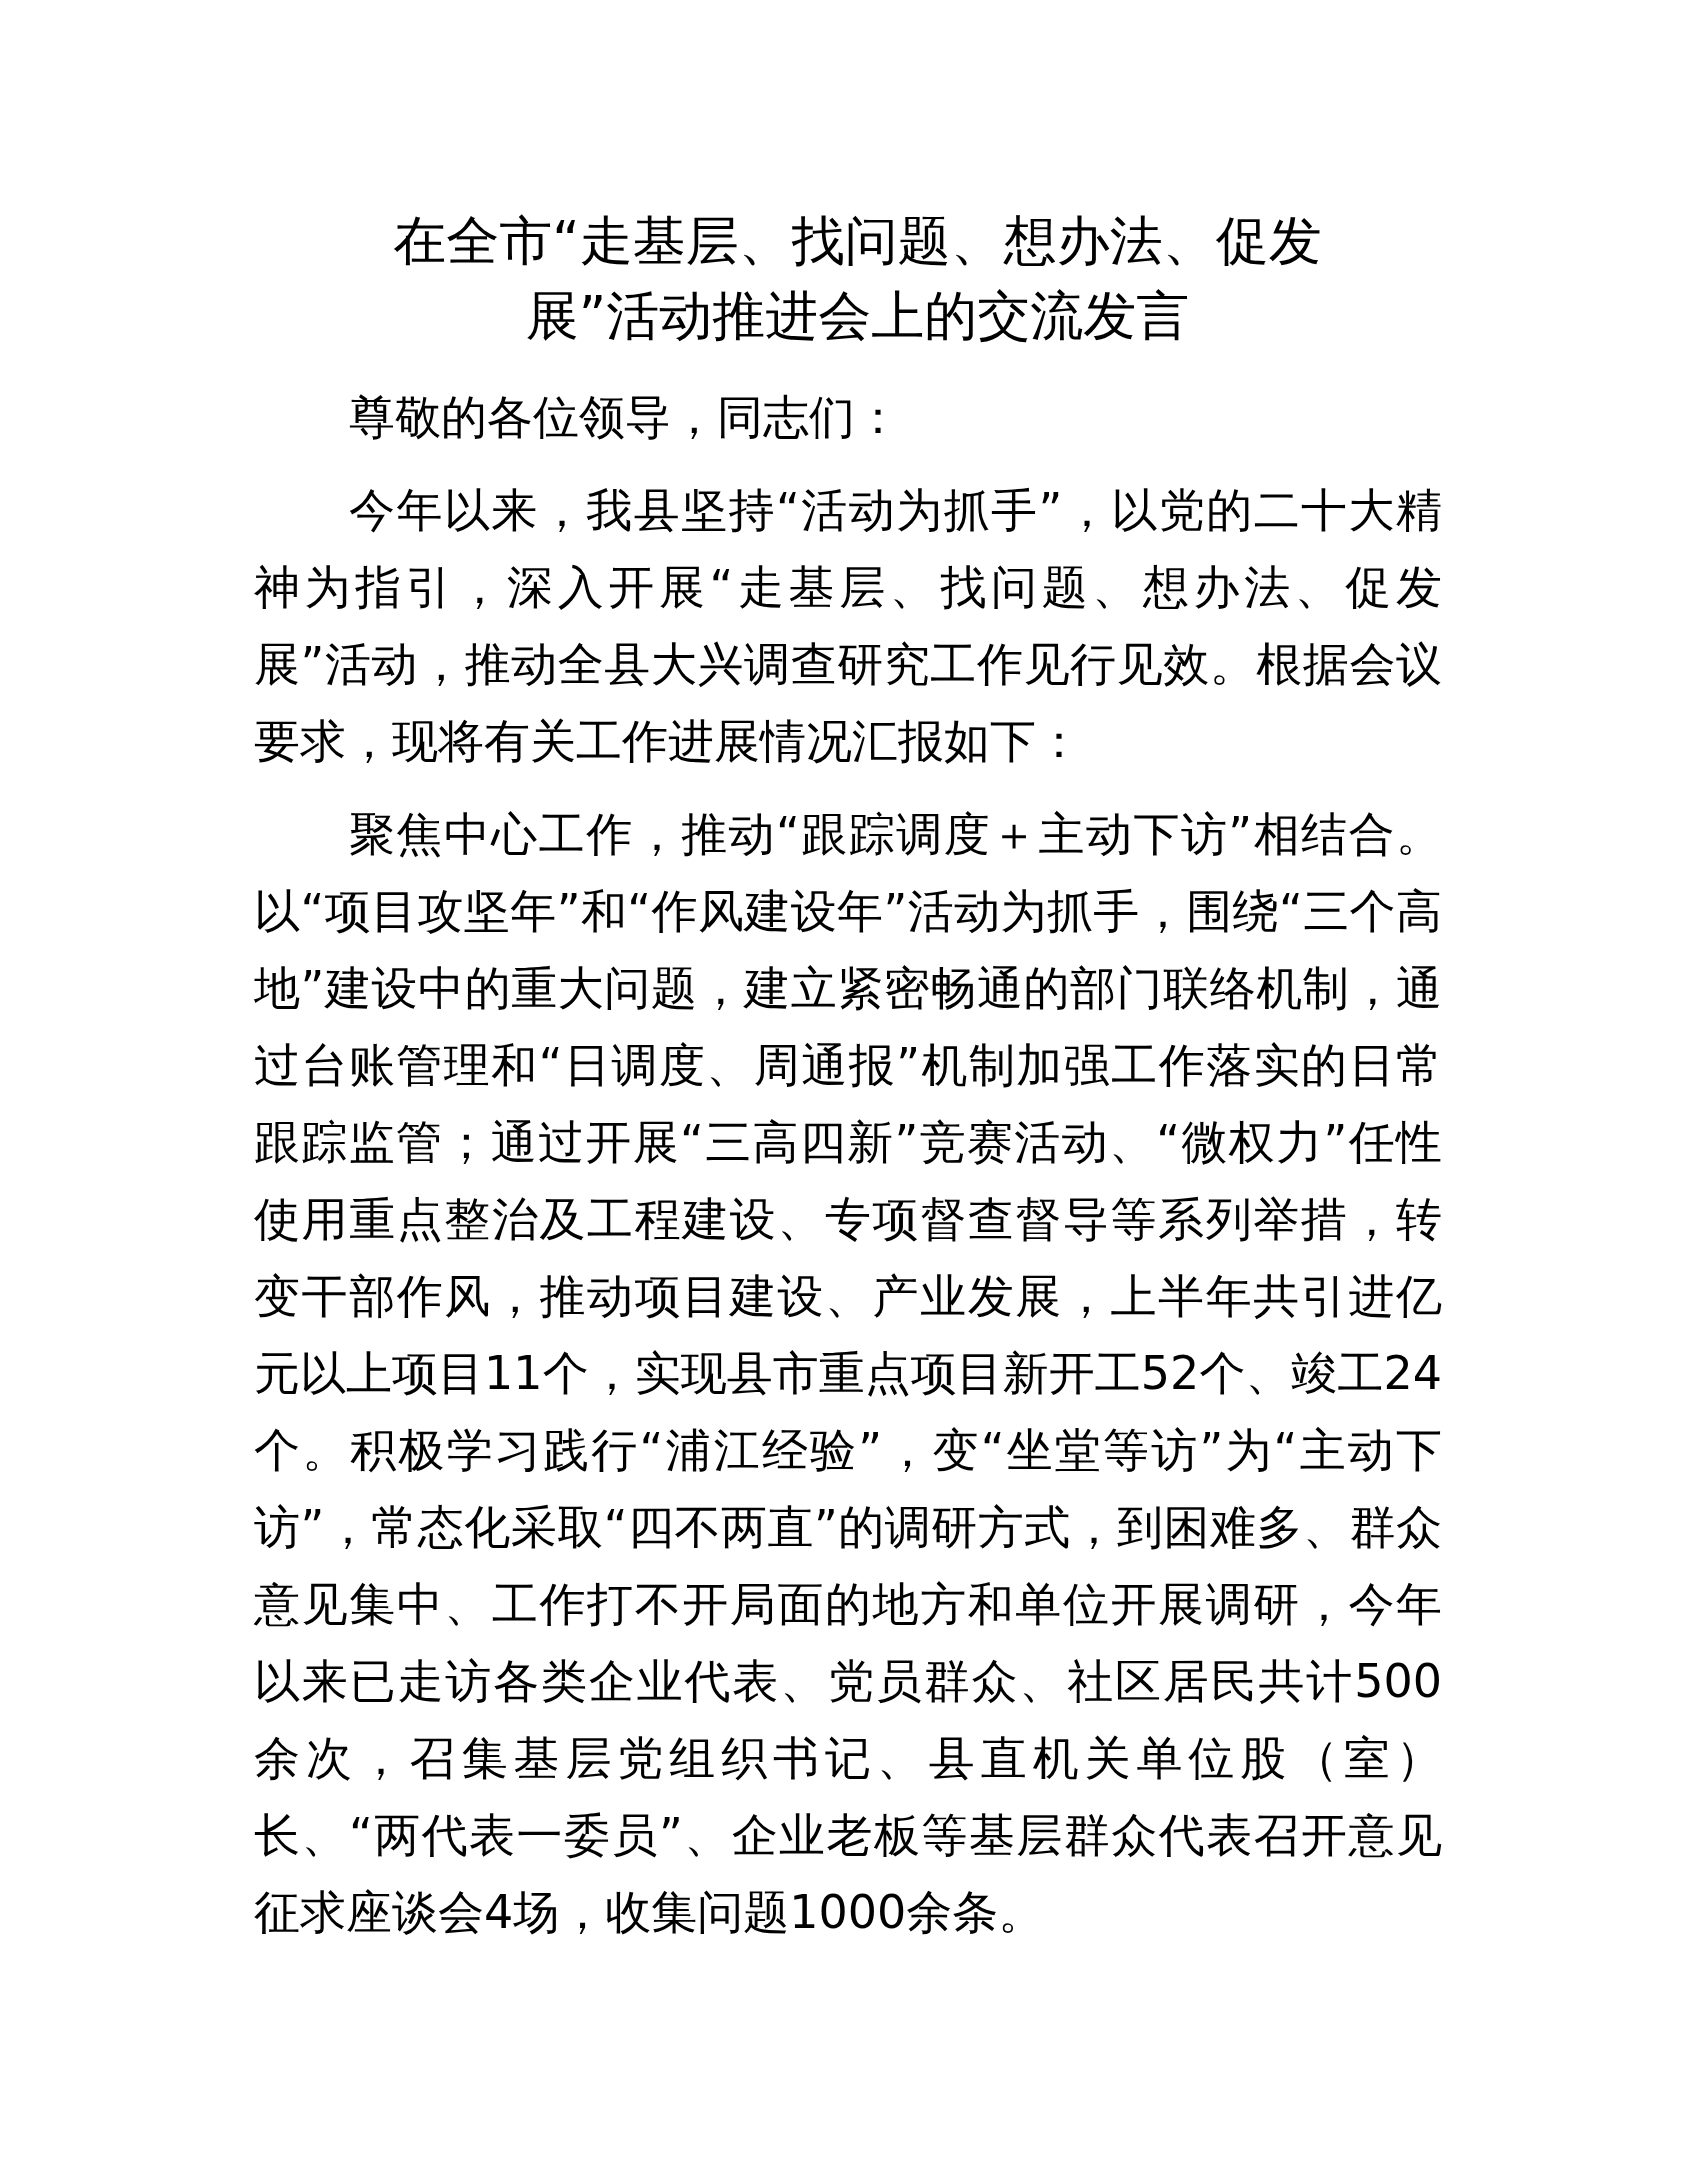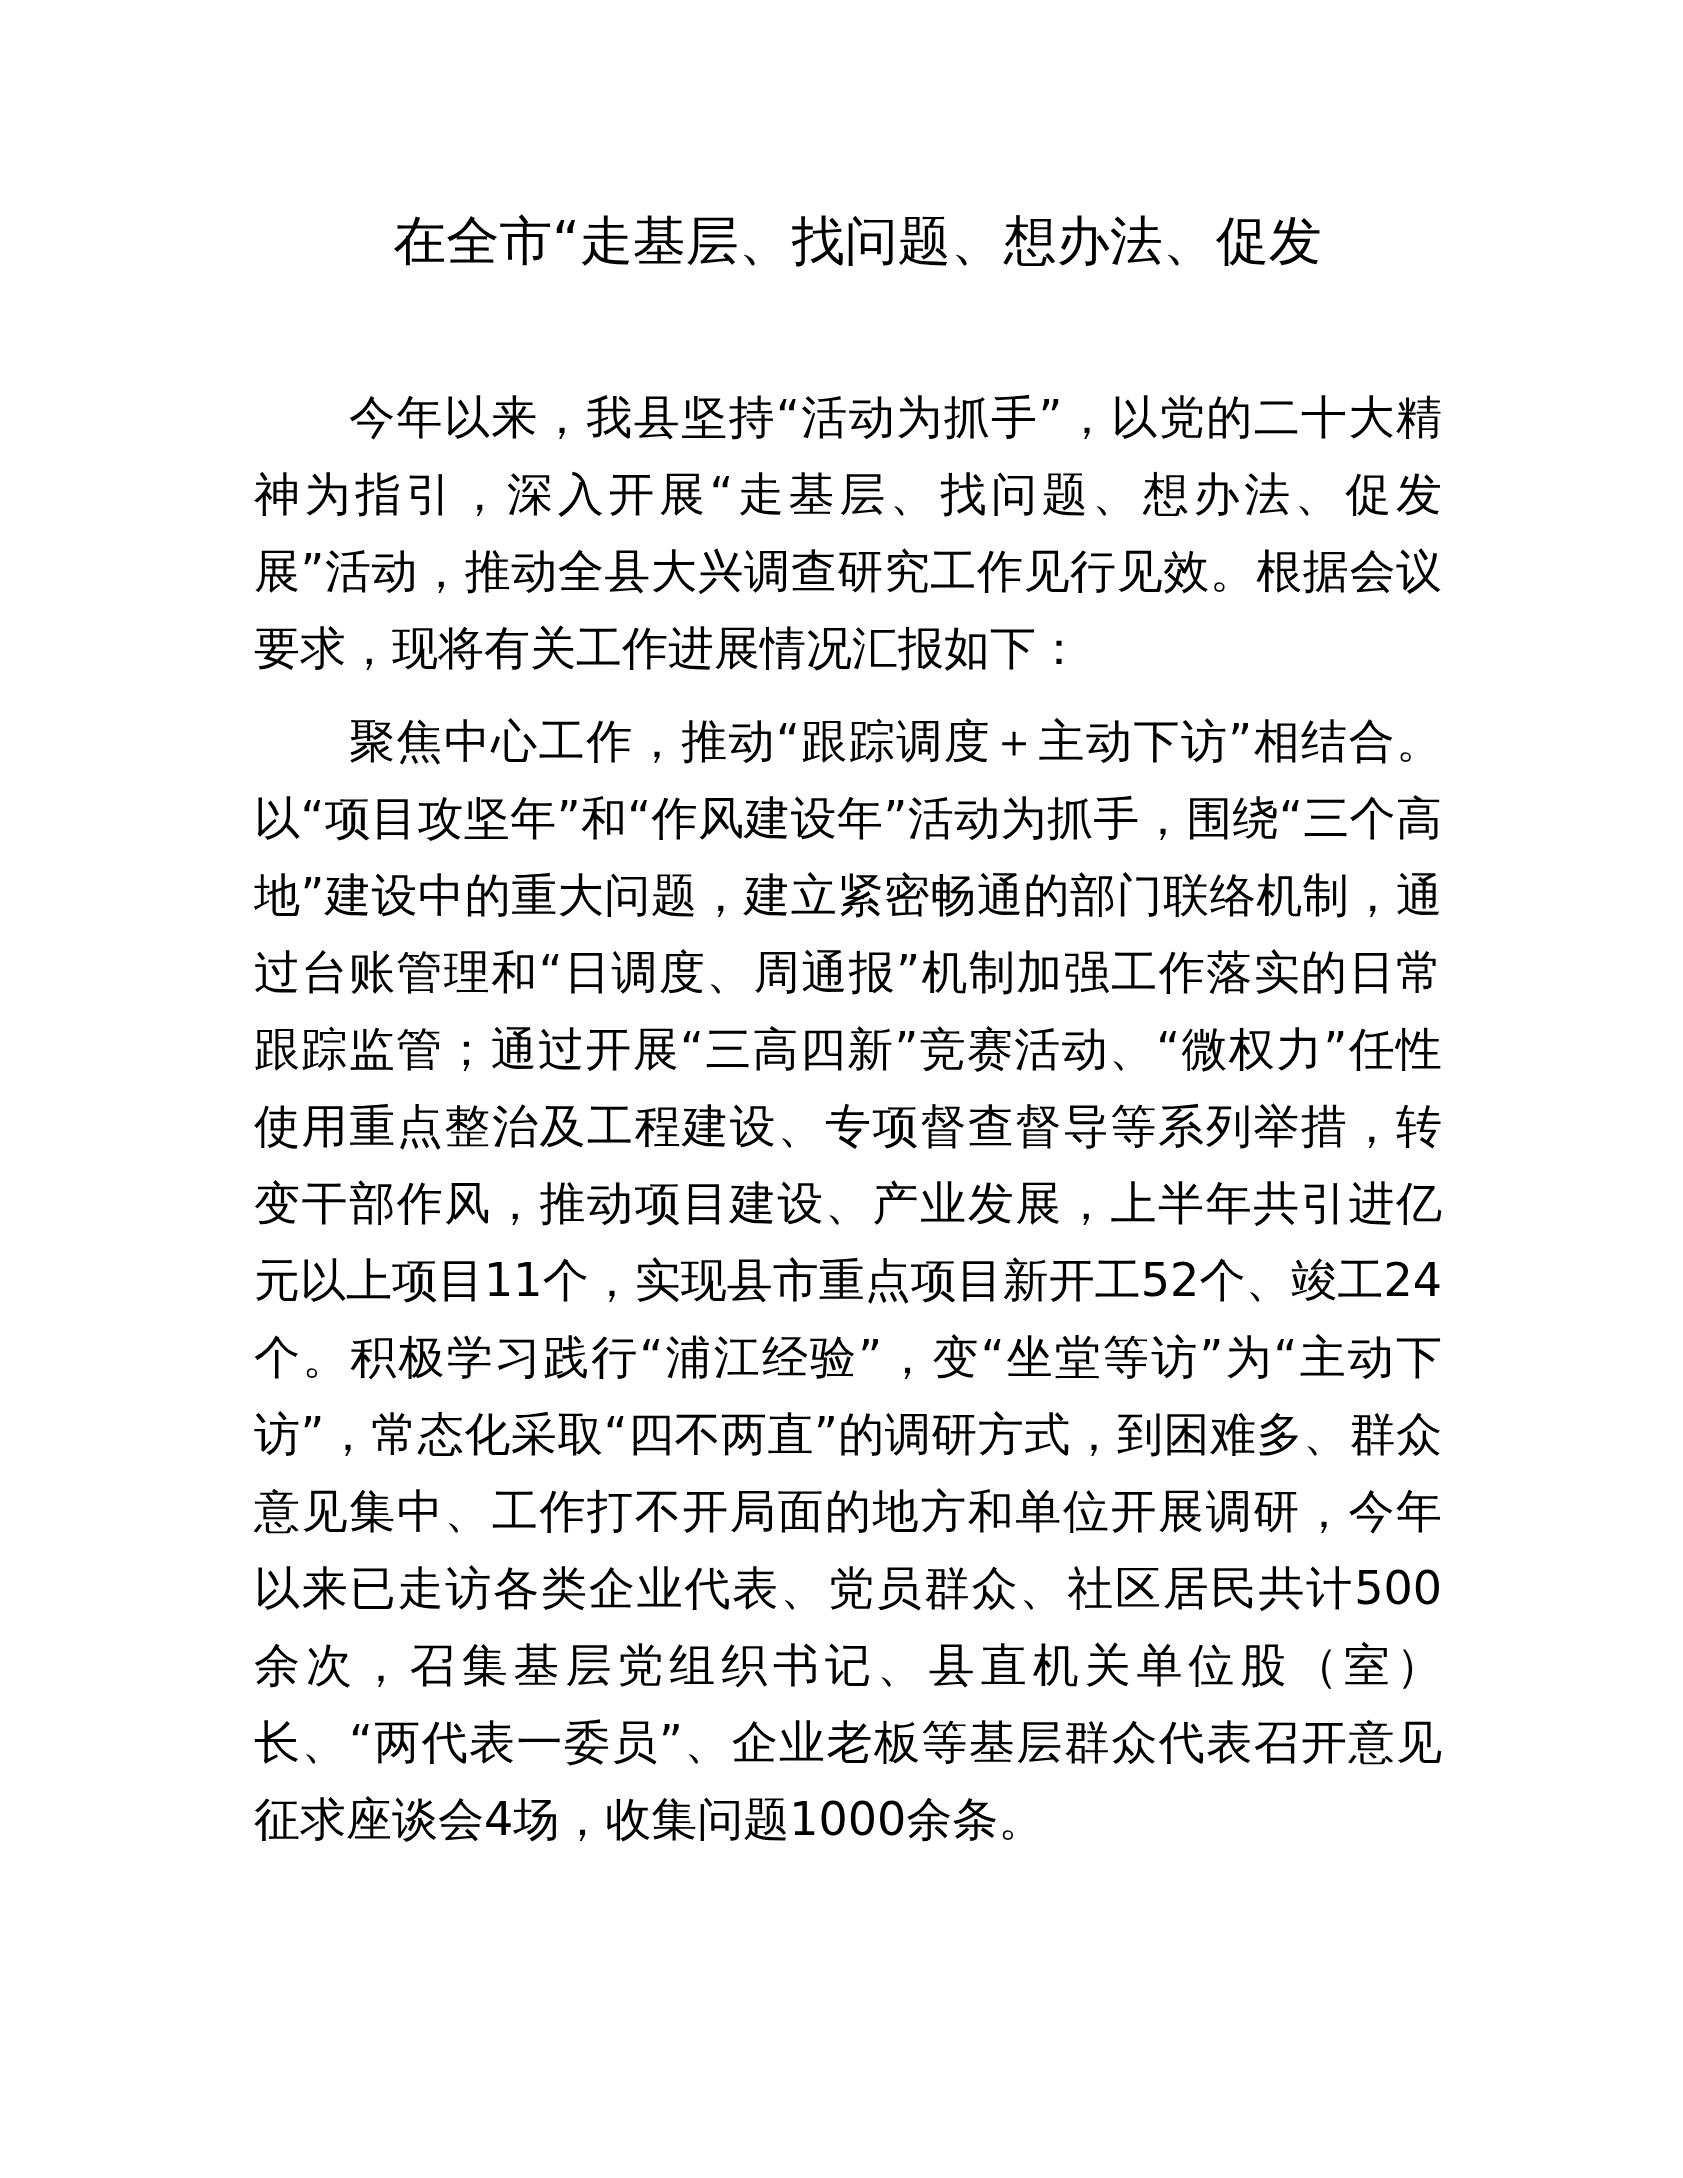--- a/index.html
+++ b/index.html
@@ -56,20 +56,22 @@
     .para + .para {
       margin-top: 16px;
     }
   </style>
 </head>
 <body>
 
 <div class="page">
   <h1 class="title">
     <span>在全市“走基层、找问题、想办法、促发</span>
+    <span>展”活动推进会上的交流发言</span>
   </h1>
 
   <div class="body-text">
+    <p class="para">尊敬的各位领导，同志们：</p>
     <p class="para">今年以来，我县坚持“活动为抓手”，以党的二十大精神为指引，深入开展“走基层、找问题、想办法、促发展”活动，推动全县大兴调查研究工作见行见效。根据会议要求，现将有关工作进展情况汇报如下：</p>
     <p class="para">聚焦中心工作，推动“跟踪调度＋主动下访”相结合。以“项目攻坚年”和“作风建设年”活动为抓手，围绕“三个高地”建设中的重大问题，建立紧密畅通的部门联络机制，通过台账管理和“日调度、周通报”机制加强工作落实的日常跟踪监管；通过开展“三高四新”竞赛活动、“微权力”任性使用重点整治及工程建设、专项督查督导等系列举措，转变干部作风，推动项目建设、产业发展，上半年共引进亿元以上项目11个，实现县市重点项目新开工52个、竣工24个。积极学习践行“浦江经验”，变“坐堂等访”为“主动下访”，常态化采取“四不两直”的调研方式，到困难多、群众意见集中、工作打不开局面的地方和单位开展调研，今年以来已走访各类企业代表、党员群众、社区居民共计500余次，召集基层党组织书记、县直机关单位股（室）长、“两代表一委员”、企业老板等基层群众代表召开意见征求座谈会4场，收集问题1000余条。</p>
   </div>
 </div>
 
 
 </body></html>

